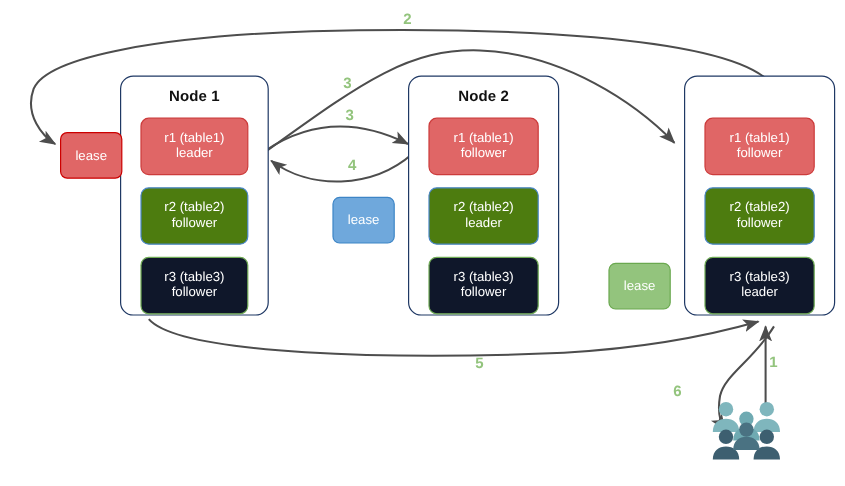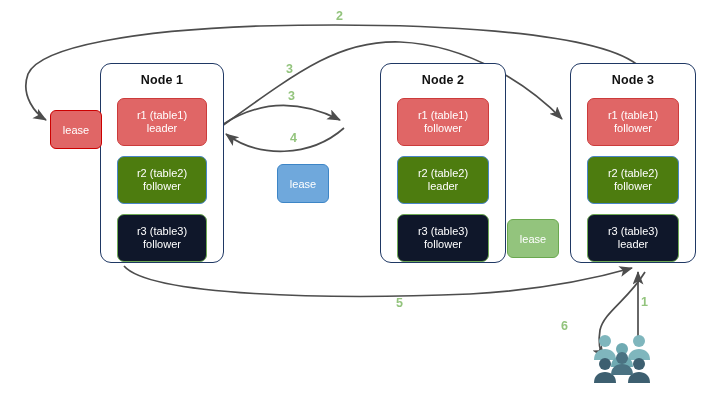--- a/index.html
+++ b/index.html
@@ -106,38 +106,37 @@
     <div class="replica r-blue" style="top:92px;">
       <span>r2 (table2)</span>
       <span>follower</span>
     </div>
     <div class="replica r-green" style="top:150px;">
       <span>r3 (table3)</span>
       <span>follower</span>
     </div>
   </div>
 
-  <div class="node" style="left:340px;top:63px;width:126px;height:200px;margin-left:40px;">
+  <div class="node" style="left:340px;top:63px;width:126px;height:200px;">
     <div class="node-title">Node 2</div>
     <div class="replica r-red" style="top:34px;">
       <span>r1 (table1)</span>
       <span>follower</span>
     </div>
     <div class="replica r-blue" style="top:92px;">
       <span>r2 (table2)</span>
       <span>leader</span>
     </div>
     <div class="replica r-green" style="top:150px;">
       <span>r3 (table3)</span>
       <span>follower</span>
     </div>
   </div>
 
   <div class="node" style="left:570px;top:63px;width:126px;height:200px;">
-    <div class="node-title">Node 3</div>
     <div class="replica r-red" style="top:34px;">
       <span>r1 (table1)</span>
       <span>follower</span>
     </div>
     <div class="replica r-blue" style="top:92px;">
       <span>r2 (table2)</span>
       <span>follower</span>
     </div>
     <div class="replica r-green" style="top:150px;">
       <span>r3 (table3)</span>

